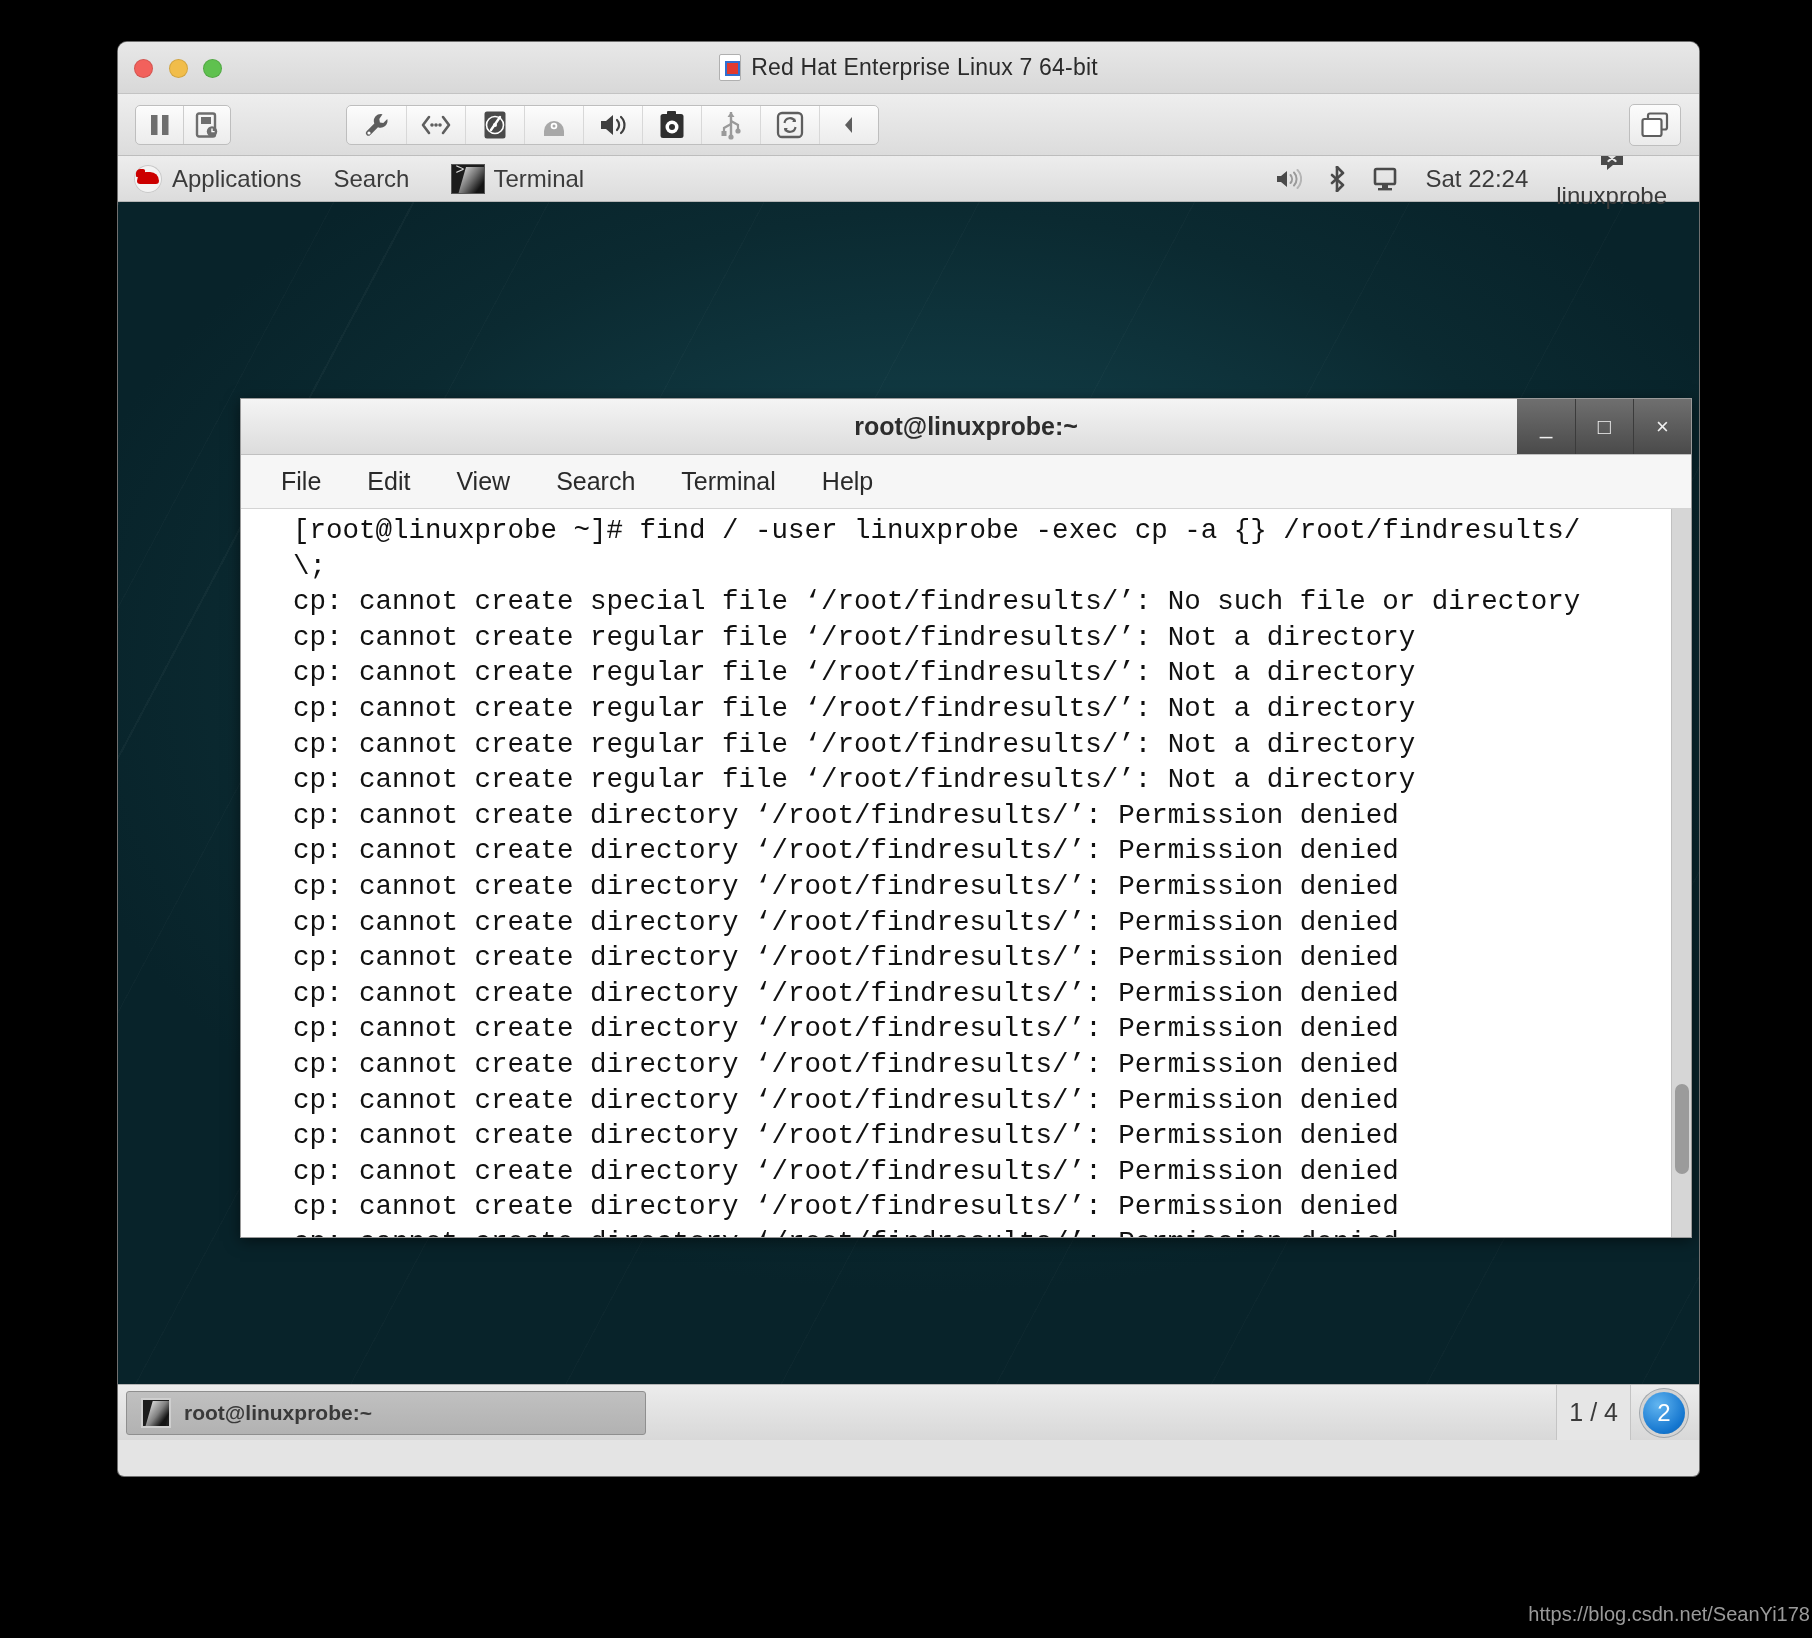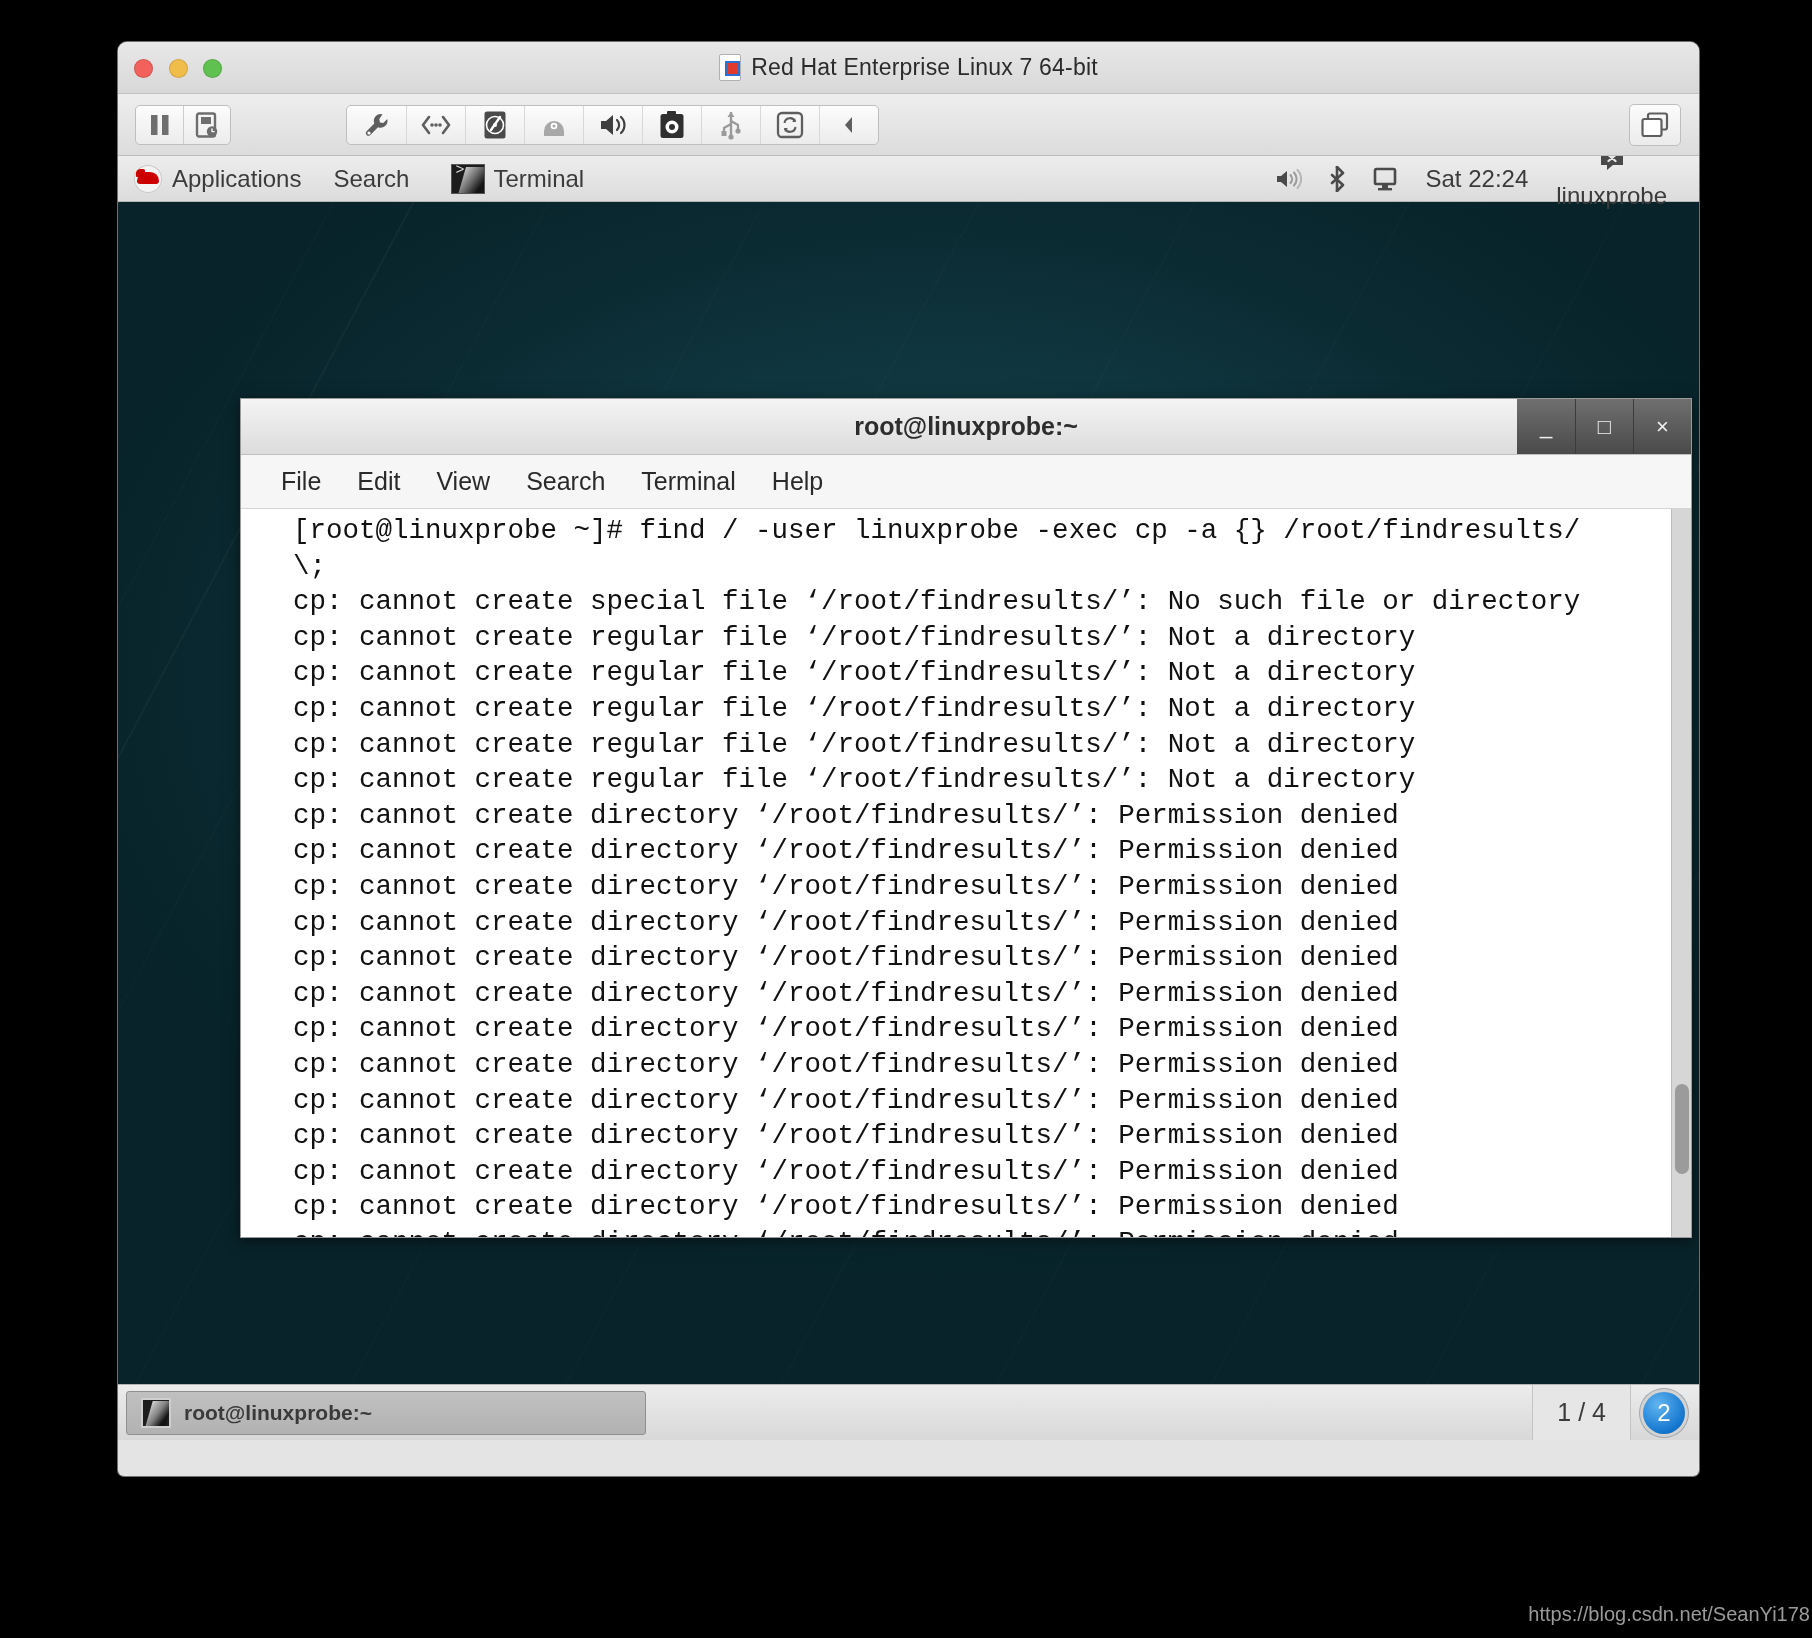--- a/index.html
+++ b/index.html
@@ -230,21 +230,21 @@
     border-left: 1px solid #3b3b3b;
     cursor: default;
   }
   .win-btn:first-child { border-left: none; }
   #term-menubar {
     height: 54px; flex: none;
     background: #f6f6f6;
     border-bottom: 1px solid #d4d4d4;
     display: flex; align-items: center;
     padding-left: 22px;
-    gap: 0;
+    gap: 10px;
   }
   .menu-item {
     font-size: 25px; color: #2a2a2a;
     padding: 4px 18px;
     cursor: default;
   }
   #term-body {
     position: relative;
     flex: 1 1 auto;
     background: #ffffff;
@@ -313,21 +313,21 @@
     transform: skewX(-16deg);
     opacity: .8;
   }
   #taskbar-right {
     margin-left: auto;
     display: flex; align-items: center; height: 100%;
   }
   #workspace-switcher {
     display: flex; align-items: center; justify-content: center;
     height: 100%;
-    padding: 0 24px;
+    padding: 0 12px;
     font-size: 25px; color: #3a3a3a;
     background: #e6e6e6;
     border-left: 1px solid #c4c4c4;
     border-right: 1px solid #c4c4c4;
     cursor: default;
   }
   #notif-badge {
     margin: 0 10px 0 12px;
     width: 42px; height: 42px; border-radius: 50%;
     background: radial-gradient(circle at 36% 30%, #62b5f0, #1476cf 70%, #0e5da5 100%);

